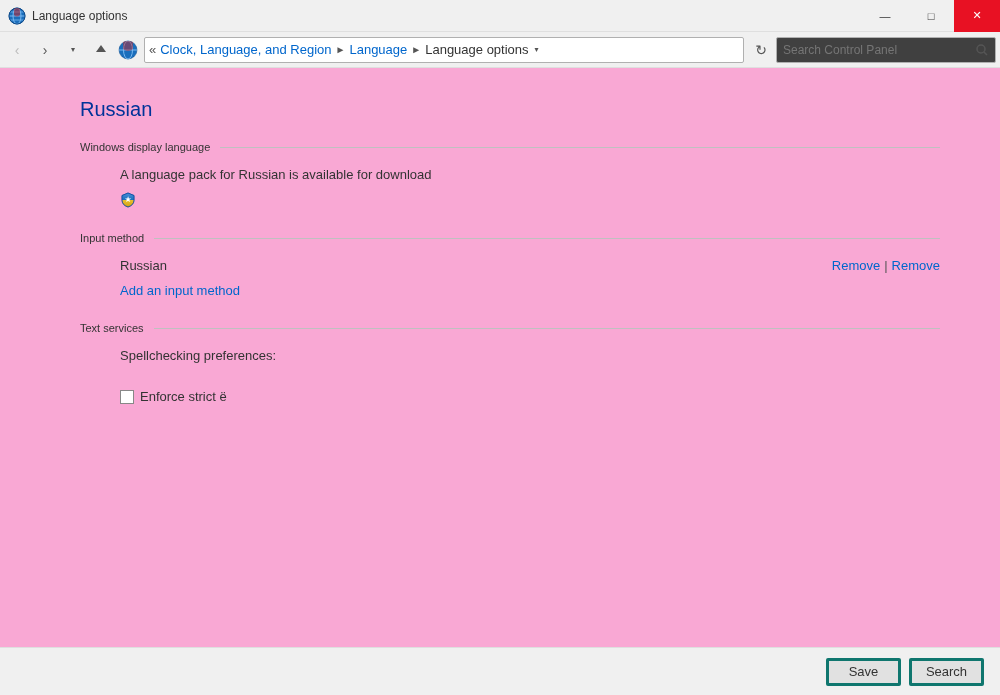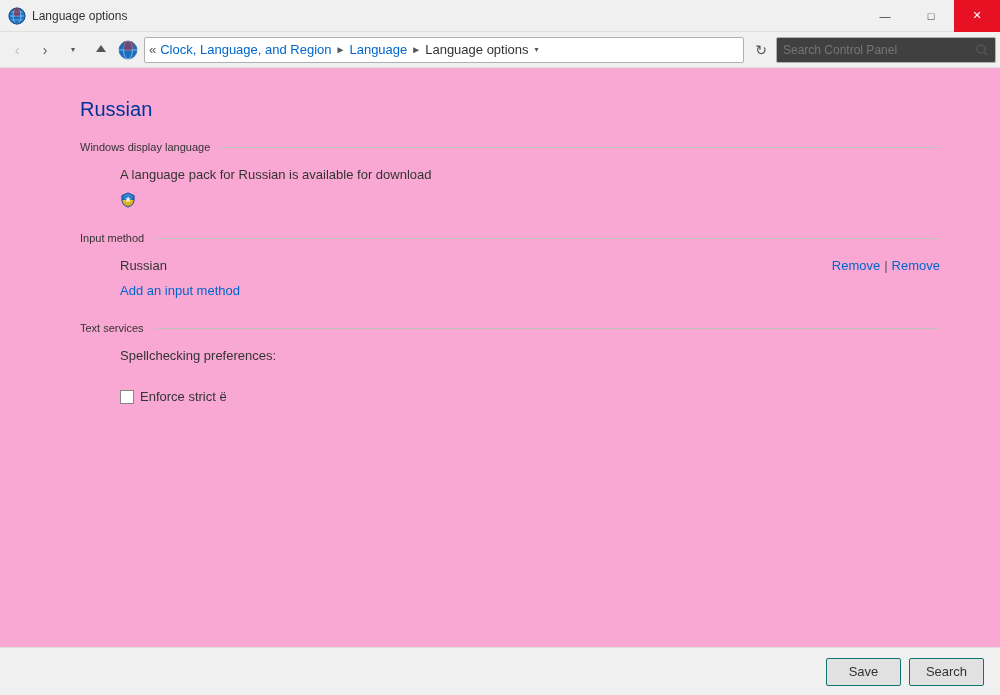--- a/index.html
+++ b/index.html
@@ -320,21 +320,21 @@
       display: flex;
       align-items: center;
       justify-content: flex-end;
       padding: 0 16px;
       gap: 8px;
       flex-shrink: 0;
     }
     .footer-btn {
       min-width: 75px;
       height: 28px;
-      border: 1px solid #0f766e;
+      border: 3px solid #0f766e;
       background: #e1e1e1;
       cursor: pointer;
       font-size: 13px;
       color: #333;
       border-radius: 2px;
       padding: 0 12px;
     }
     .footer-btn.primary {
       background: #e1e1e1;
     }

